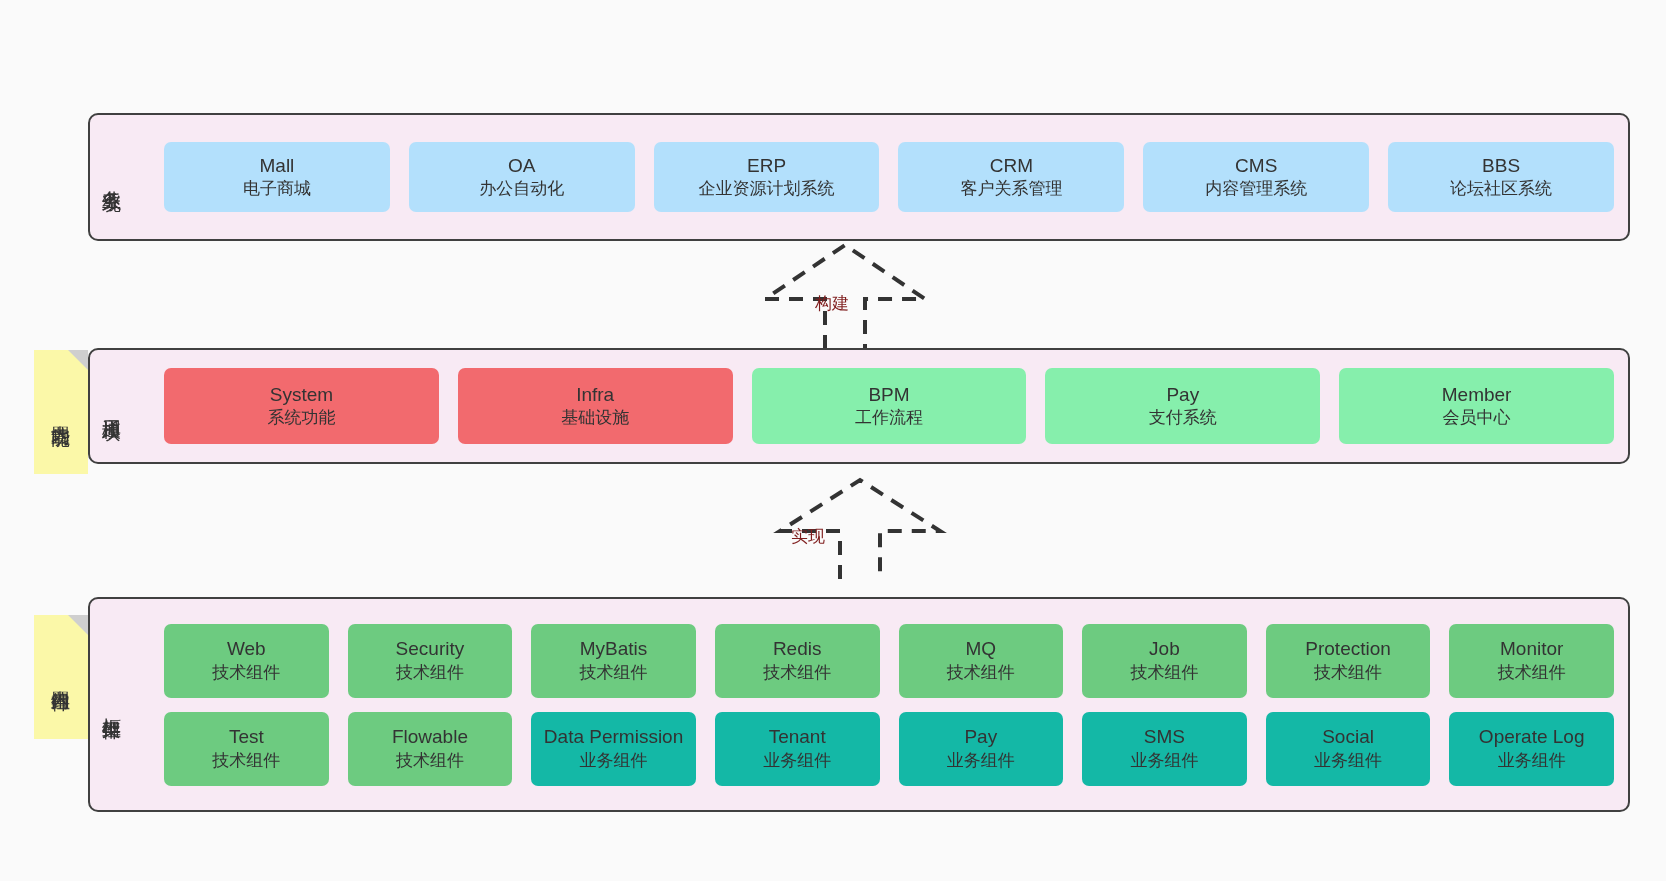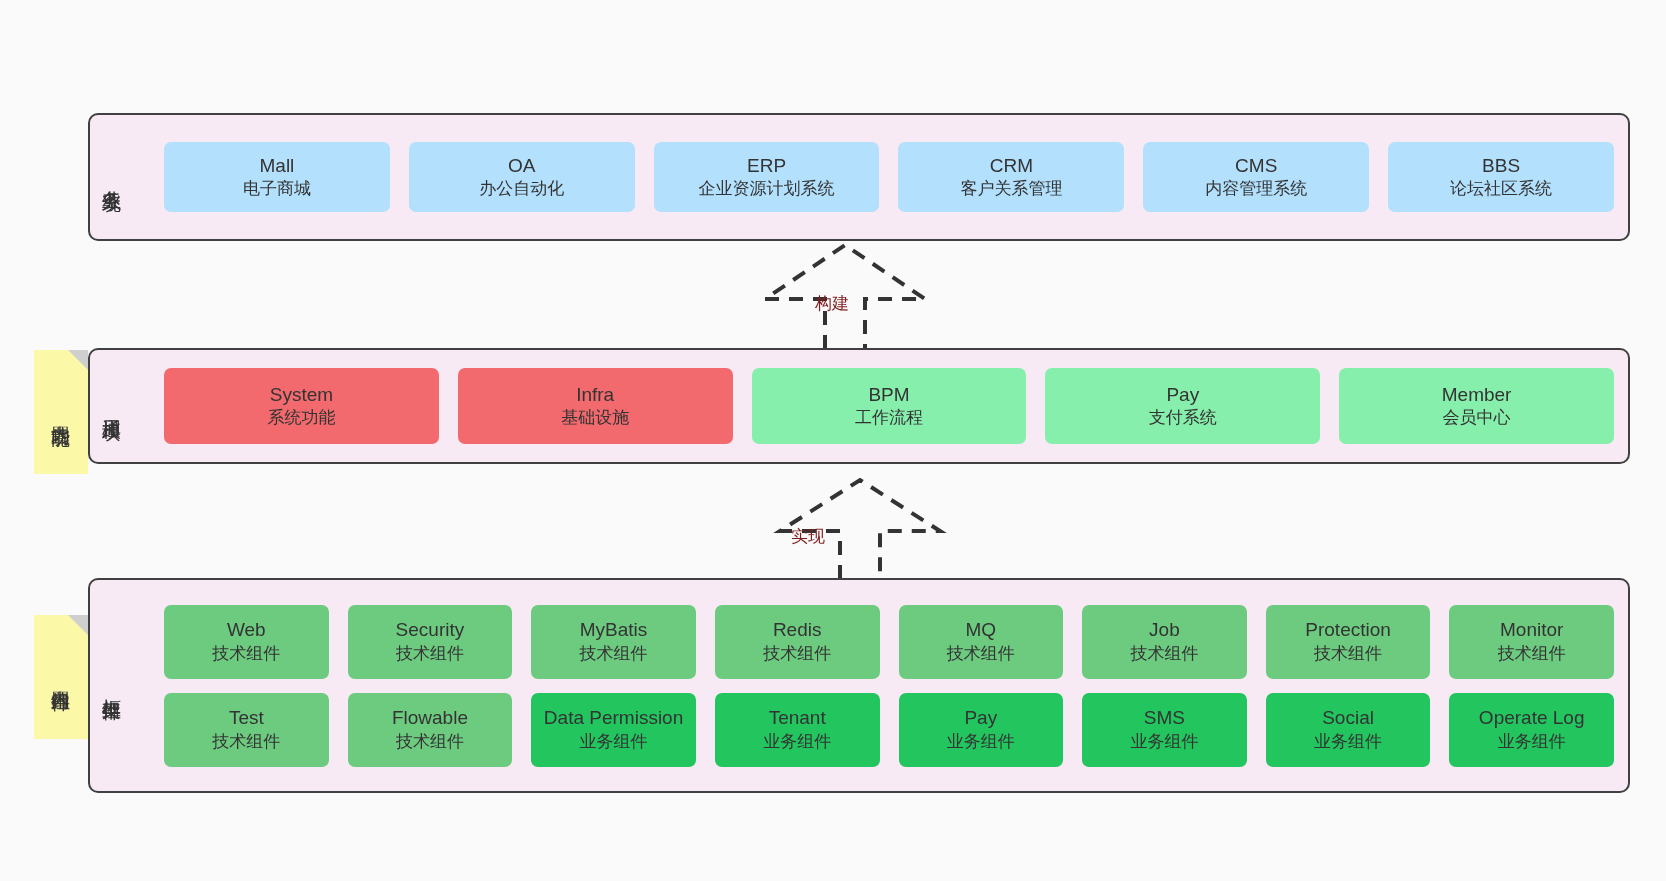--- a/index.html
+++ b/index.html
@@ -89,26 +89,26 @@
   .card .t2 {
     font-size: 17px;
     color: #333333;
     font-family: Liberation Serif, serif;
   }
 
   .c-blue       { background: #b3e0fc; }
   .c-red        { background: #f26a6e; }
   .c-pink       { background: #86efac; }
   .c-green      { background: #6dcb80; }
-  .c-lightgreen { background: #22c55e; }
+  .c-lightgreen { background: #14b8a6; }
 
   
   #layer-business  { left: 88px;  top: 113px; width: 1542px; height: 128px; }
   #layer-common    { left: 88px;  top: 348px; width: 1542px; height: 116px; }
-  #layer-framework { left: 88px;  top: 578px; width: 1542px; height: 215px; }
+  #layer-framework { left: 88px;  top: 597px; width: 1542px; height: 215px; }
 
   #layer-business  .card { height: 70px; }
   #layer-common    .card { height: 76px; }
   #layer-framework .card { height: 74px; }
 
   
   .note {
     position: absolute;
     background: #fbf8a8;
     width: 54px;

